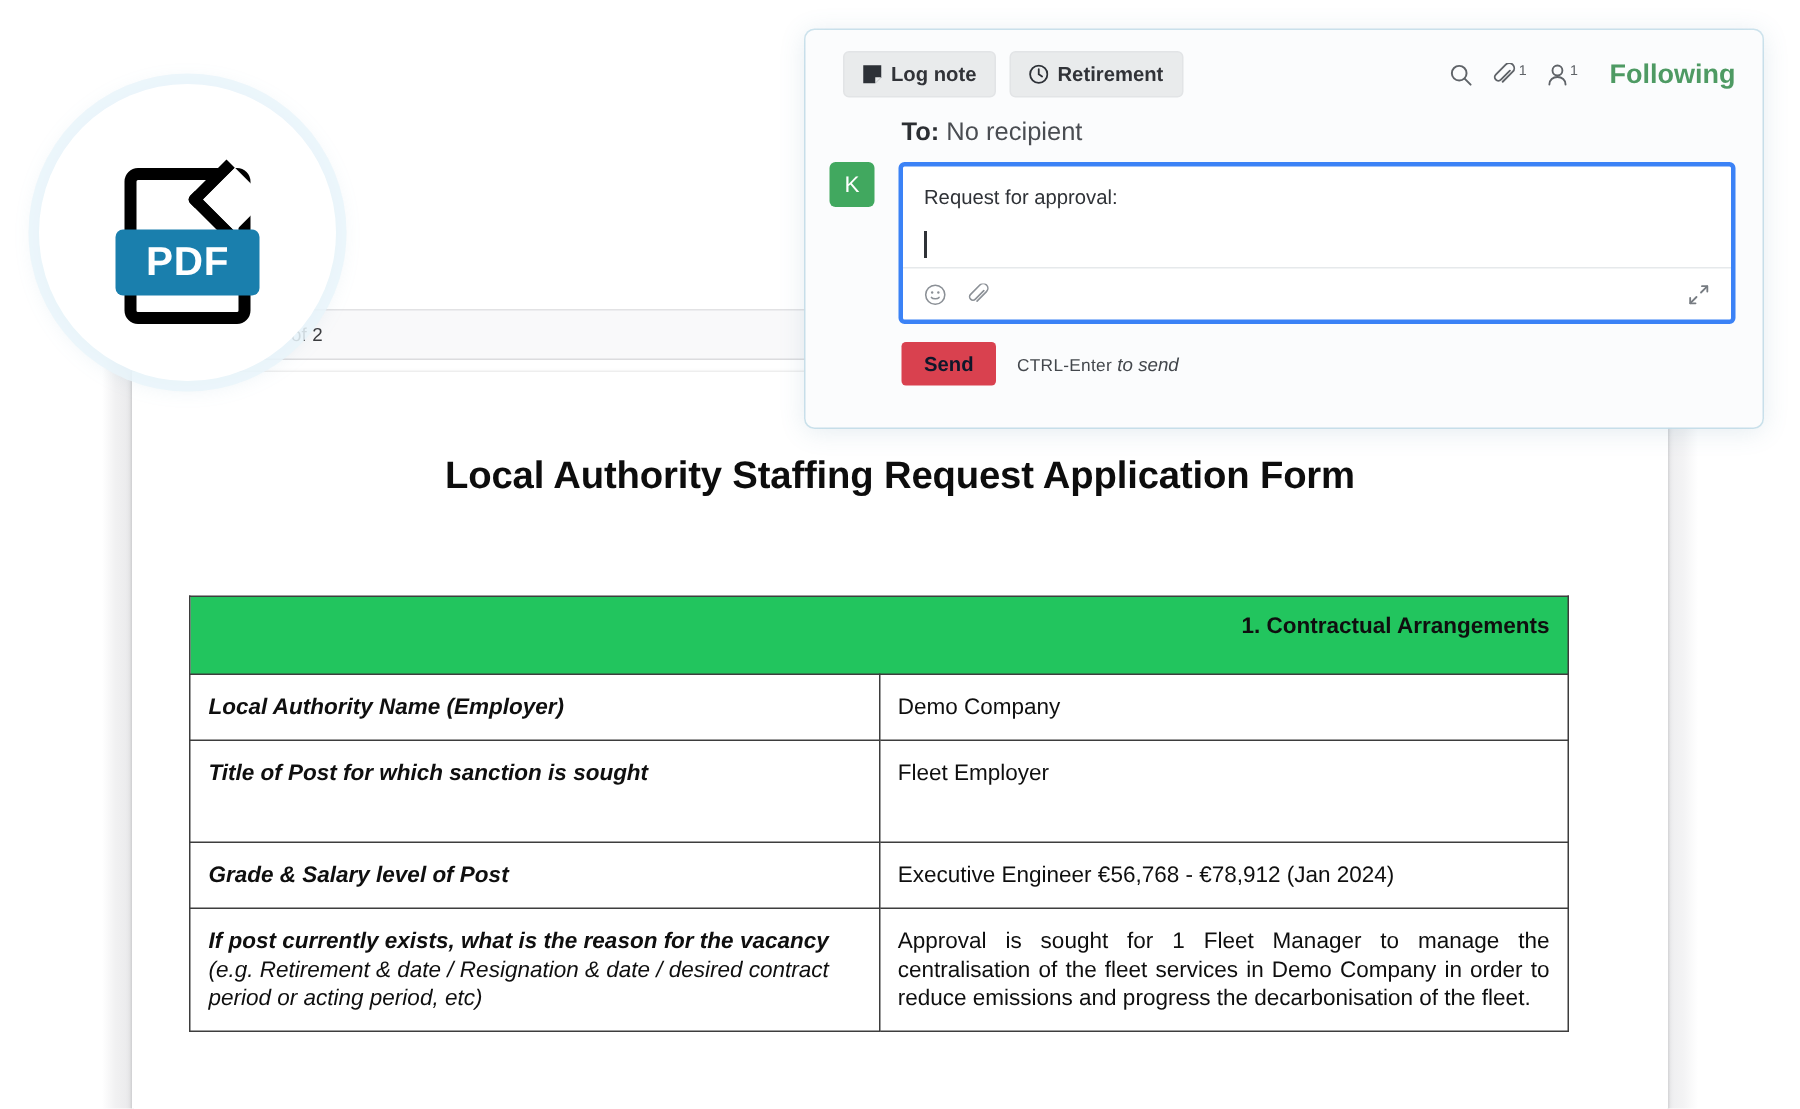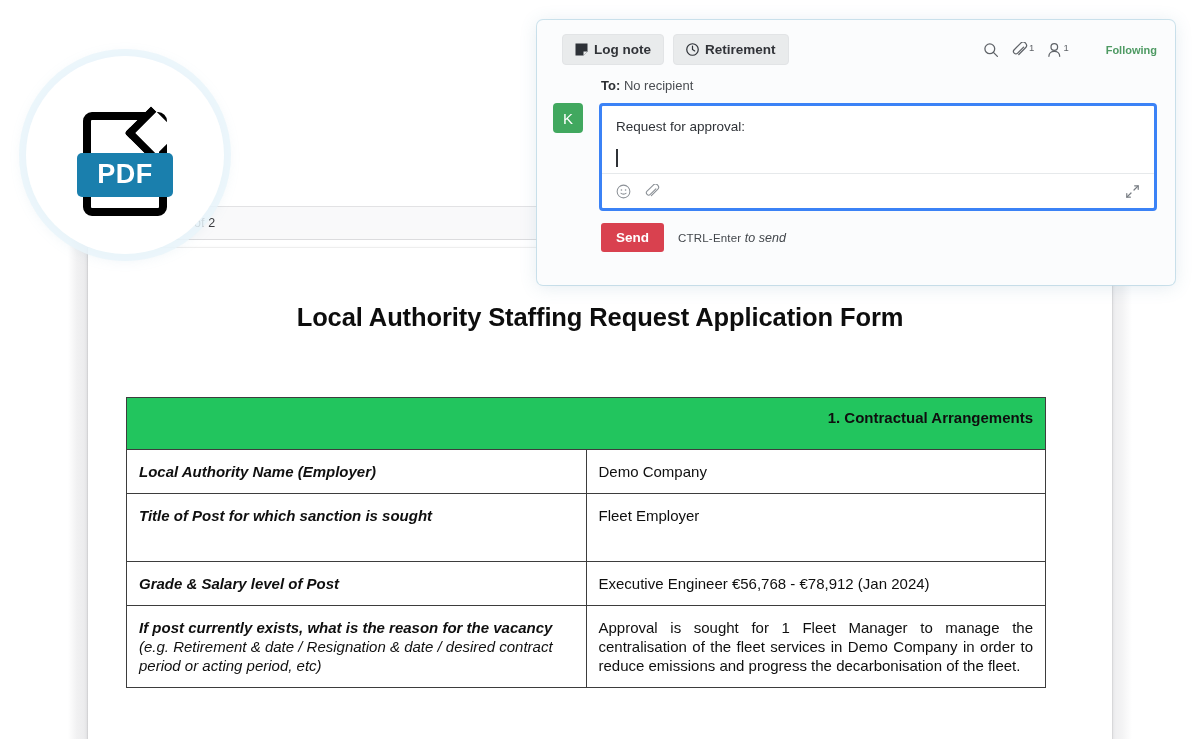--- a/index.html
+++ b/index.html
@@ -154,23 +154,23 @@
     white-space: nowrap;
   }
   .cbtn.primary { background: #31515f; color: #ffffff; border-color: #31515f; }
   .cbtn.ghost { background: #e9ebec; color: #313338; border-color: #e2e4e6; margin-left: 9px; }
   .env-icon { width: 14px; height: 10px; position: relative; display: inline-block; }
   .env-icon svg, .note-icon svg, .act-icon svg { display: block; }
 
   .header-right { margin-left: auto; display: flex; align-items: center; gap: 13px; padding-right: 4px; }
   .hdr-ico { display: inline-flex; align-items: flex-start; color: #5f6368; cursor: pointer; }
   .hdr-ico sup { font-size: 9.5px; color: #5f6368; margin-left: 1px; line-height: 1; position: relative; top: 1px; }
-  .following { color: #4e9a63; font-size: 11px; font-weight: bold; cursor: pointer; margin-left: 24px; }
-
-  .to-line { padding: 13px 0 0 64px; font-size: 13px; color: #4a4d52; }
+  .following { color: #4e9a63; font-size: 18px; font-weight: bold; cursor: pointer; margin-left: 8px; }
+
+  .to-line { padding: 13px 0 0 64px; font-size: 17px; color: #4a4d52; }
   .to-line b { color: #2c2f33; font-weight: bold; }
 
   .composer-wrap { display: flex; padding: 10px 18px 0 16px; }
   .avatar {
     width: 30px; height: 30px; border-radius: 4px;
     background: #41a85f; color: #ffffff;
     display: flex; align-items: center; justify-content: center;
     font-size: 15px; font-weight: normal; flex: 0 0 30px;
   }
   .composer {
@@ -188,21 +188,21 @@
   .composer-foot {
     border-top: 1px solid #e6e9eb;
     height: 35px; display: flex; align-items: center;
     padding: 0 14px; gap: 14px;
   }
   .foot-ico { color: #8b9096; cursor: pointer; display: inline-flex; }
   .foot-expand { margin-left: auto; color: #777c82; cursor: pointer; display: inline-flex; }
 
   .send-row { display: flex; align-items: center; padding: 12px 0 0 64px; }
   .send-btn {
-    background: #d9414f; color: #ffffff; border: none; border-radius: 3px;
+    background: #d9414f; color: #0f172a; border: none; border-radius: 3px;
     height: 29px; padding: 0 15px; font-size: 13.5px; font-weight: bold;
     cursor: pointer; font-family: "Liberation Sans", sans-serif;
   }
   .send-hint { margin-left: 14px; font-size: 12.5px; color: #43474c; }
   .send-hint .mono { font-family: Liberation Sans, sans-serif; font-size: 11.5px; letter-spacing: .2px; }
   .send-hint .ital { font-style: italic; }
 </style>
 </head>
 <body>
 

